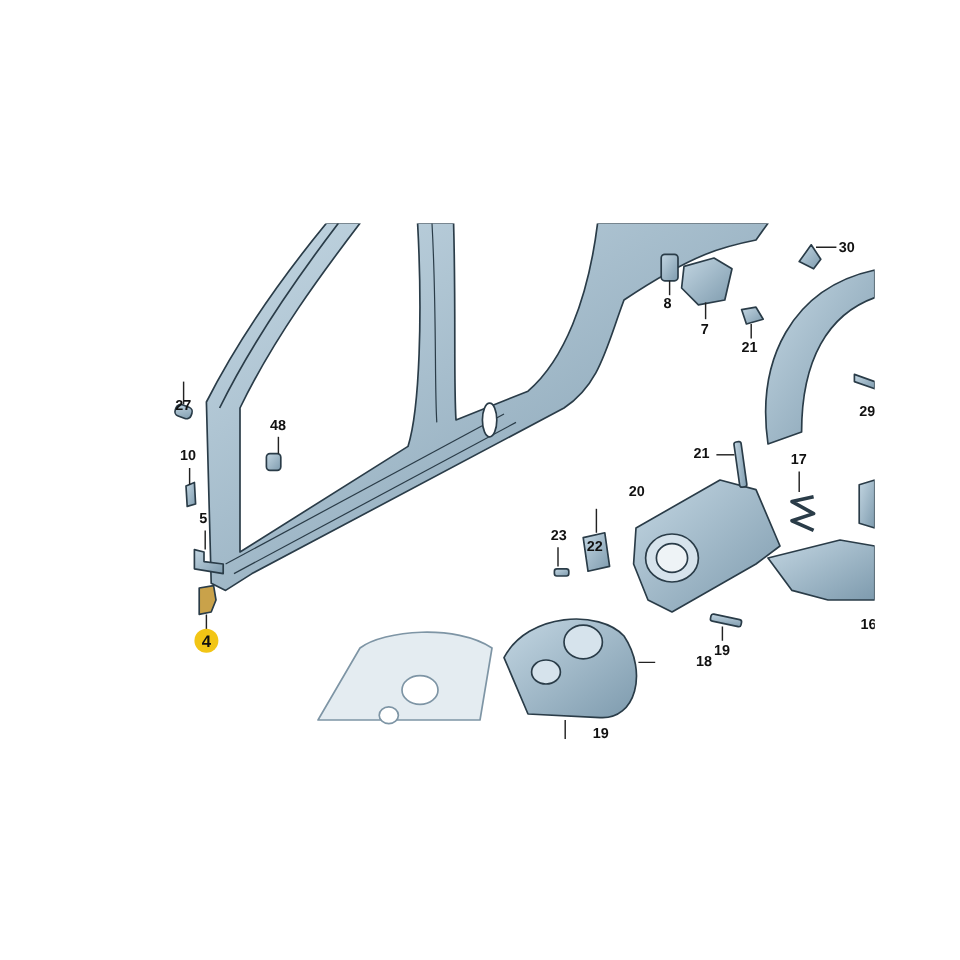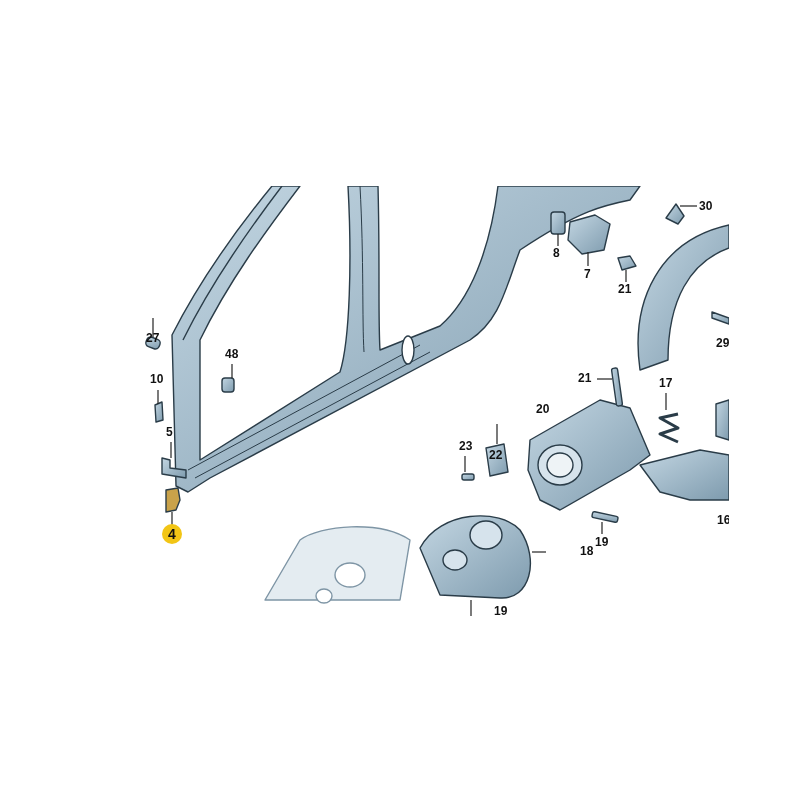--- a/index.html
+++ b/index.html
@@ -91,20 +91,20 @@
     <span class="callout" style="left:166px;top:240px;">5</span>
     <span class="callout hl" style="left:162px;top:338px;">4</span>
     <span class="callout" style="left:553px;top:61px;">8</span>
     <span class="callout" style="left:584px;top:82px;">7</span>
     <span class="callout" style="left:699px;top:14px;">30</span>
     <span class="callout" style="left:618px;top:97px;">21</span>
     <span class="callout" style="left:716px;top:151px;">29</span>
     <span class="callout" style="left:578px;top:186px;">21</span>
     <span class="callout" style="left:659px;top:191px;">17</span>
     <span class="callout" style="left:489px;top:222px;margin-top:41px;">22</span>
-    <span class="callout" style="left:536px;top:217px;">20</span>
+    <span class="callout" style="left:524px;top:217px;">20</span>
     <span class="callout" style="left:459px;top:254px;text-align:center;">23</span>
     <span class="callout" style="left:717px;top:328px;">16</span>
     <span class="callout" style="left:595px;top:350px;">19</span>
     <span class="callout" style="left:548px;top:359px;margin-left:32px;">18</span>
     <span class="callout" style="left:494px;top:419px;">19</span>
   </div>
 </div>
 
 </body></html>

